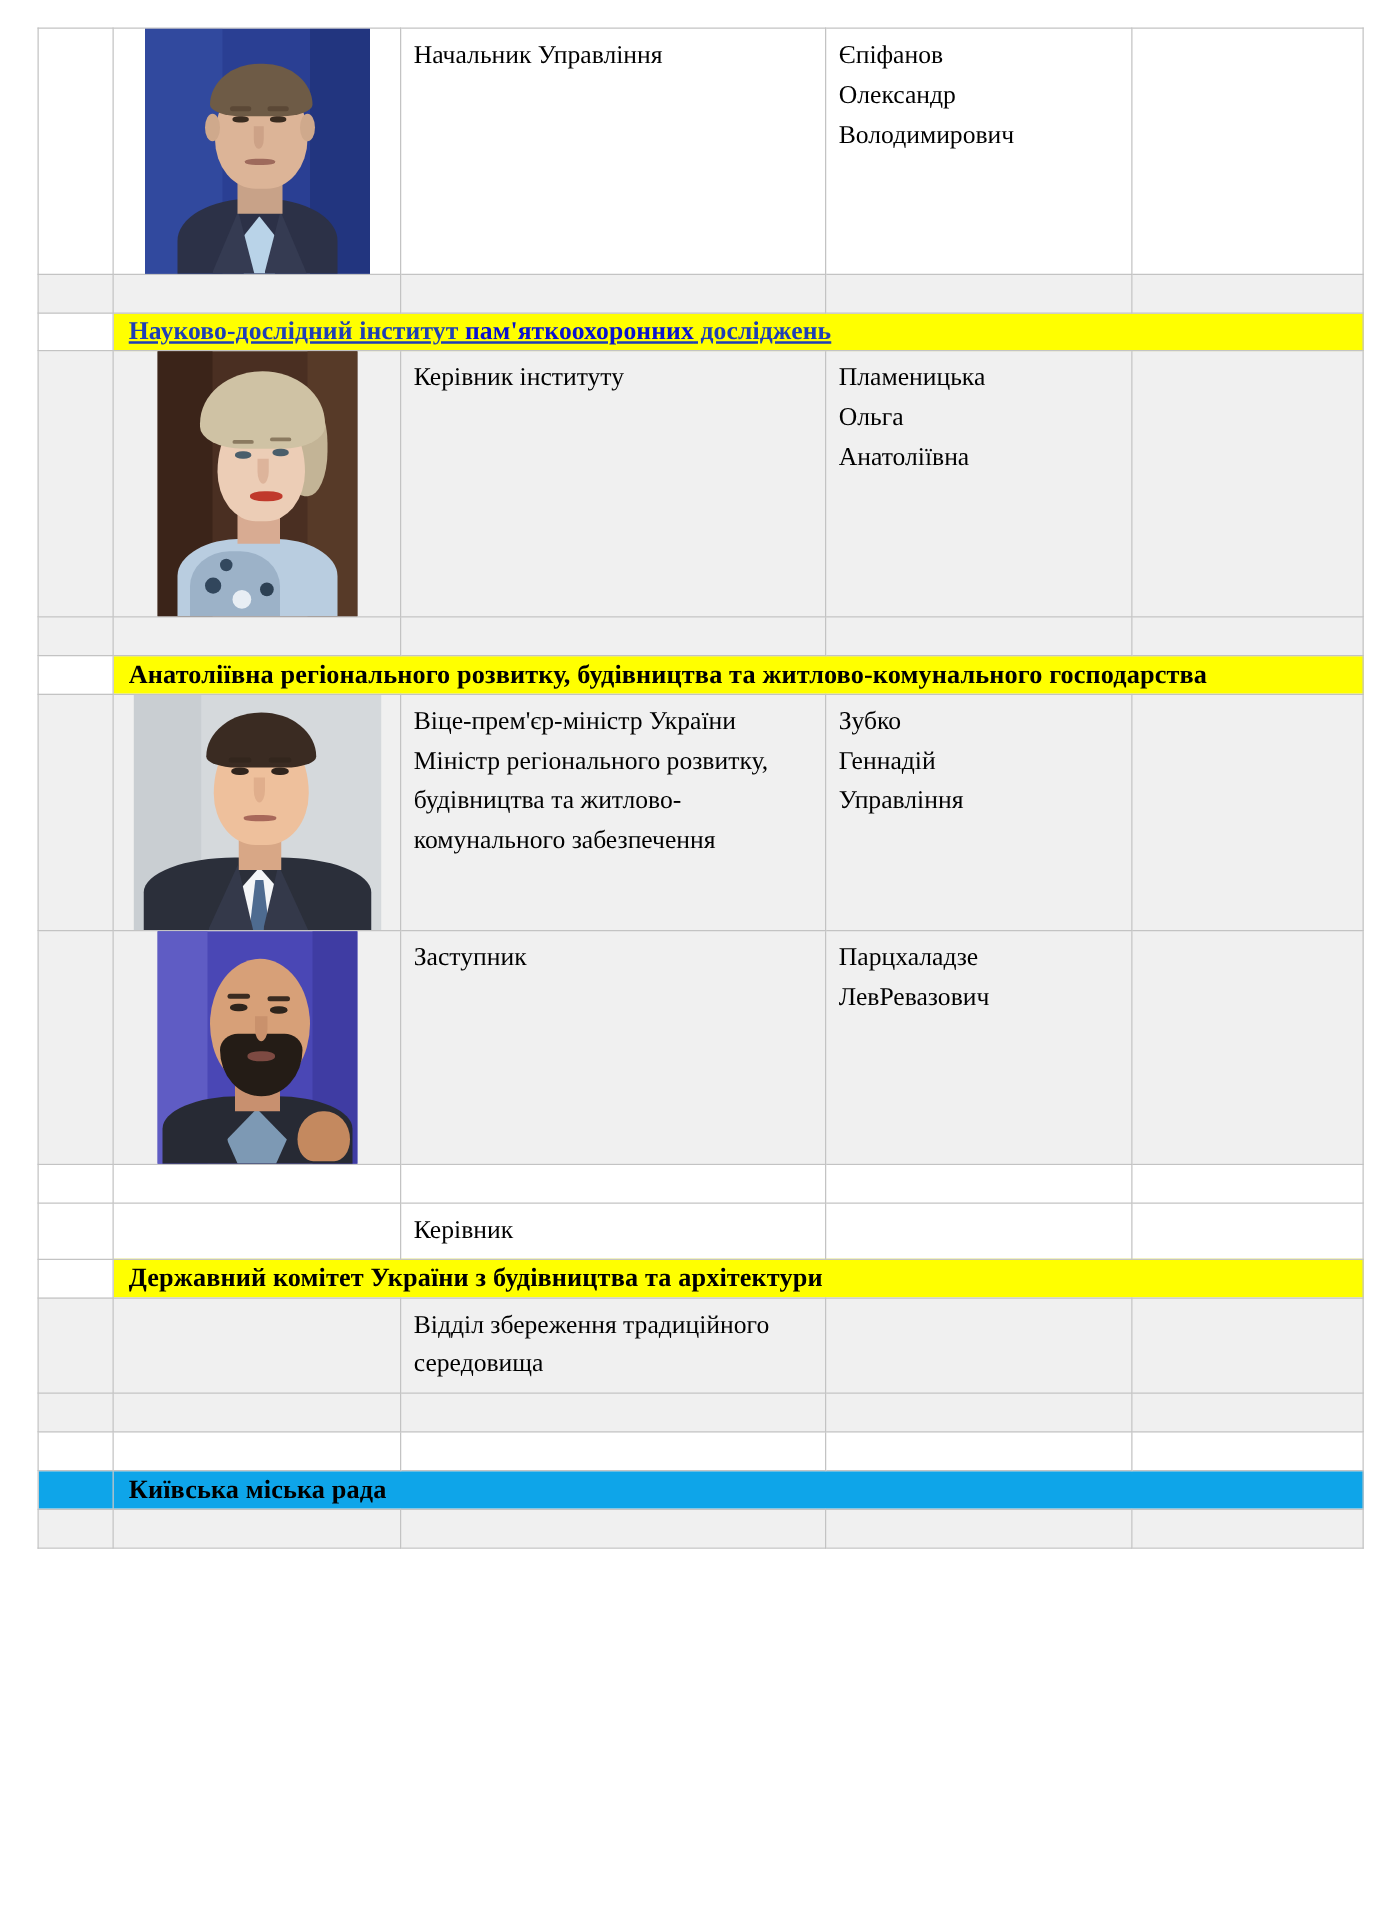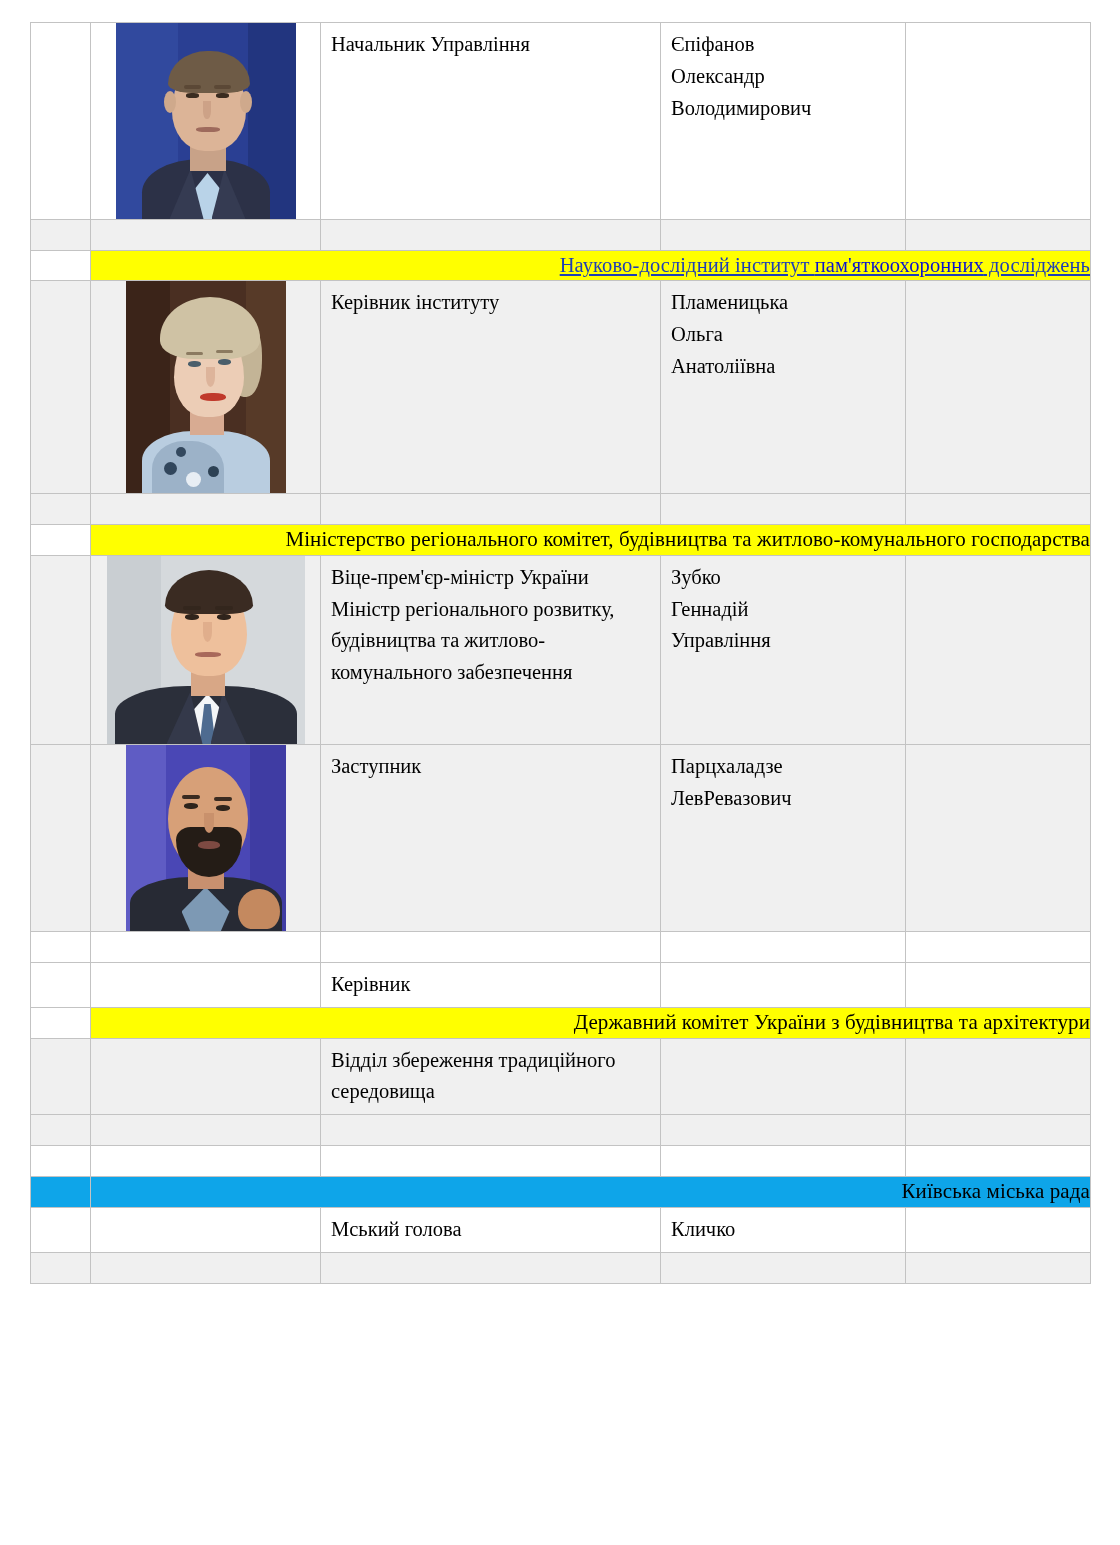--- a/index.html
+++ b/index.html
@@ -75,25 +75,25 @@
 
   
   td.banner {
     padding: 3px 0 5px 0;
     border: 1px solid #c3c3c3;
   }
   td.banner.yellow { background: #ffff00; }
   td.banner.gold   { background: #0ea5e9; }
 
   .banner-text {
-    font-weight: normal;
+    padding-left: 12px;
+    font-weight: bold;
     font-size: 21px;
     line-height: 1.42;
     letter-spacing: 0.1px;
-    text-align: right;
   }
   .banner-text.link {
     color: #1f3fb5;
     text-decoration: underline;
     font-size: 20.5px;
   }
   .banner-text.link .seg-b {
     color: #0a12cf;
   }
   .banner-text.dark {
@@ -314,21 +314,21 @@
         <td class="spacer"></td>
         <td class="spacer"></td>
         <td class="spacer"></td>
         <td class="spacer"></td>
         <td class="spacer"></td>
       </tr>
 
       <tr class="white">
         <td></td>
         <td class="banner yellow" colspan="4">
-          <div class="banner-text dark">Міністерство регіонального комітет, будівництва та житлово-комунального господарства</div>
+          <div class="banner-text dark">Анатоліївна регіонального розвитку, будівництва та житлово-комунального господарства</div>
         </td>
       </tr>
 
       <tr class="grey">
         <td></td>
         <td class="photo-cell">
           <div class="photo ph3">
             <div class="p-inner">
               <div class="bg2"></div>
               <div class="suit"></div>
@@ -455,33 +455,20 @@
         <td class="spacer"></td>
       </tr>
 
       <tr class="white">
         <td class="banner gold"></td>
         <td class="banner gold" colspan="4">
           <div class="banner-text dark">Київська міська рада</div>
         </td>
       </tr>
 
-      <tr class="white">
-        <td></td>
-        <td></td>
-        <td>
-          <div class="celltext">Мський голова</div>
-        </td>
-        <td>
-          <div class="celltext">Кличко</div>
-        </td>
-        <td>
-          <div class="celltext"></div>
-        </td>
-      </tr>
 
       <tr class="grey">
         <td class="spacer"></td>
         <td class="spacer"></td>
         <td class="spacer"></td>
         <td class="spacer"></td>
         <td class="spacer"></td>
       </tr>
 
 

